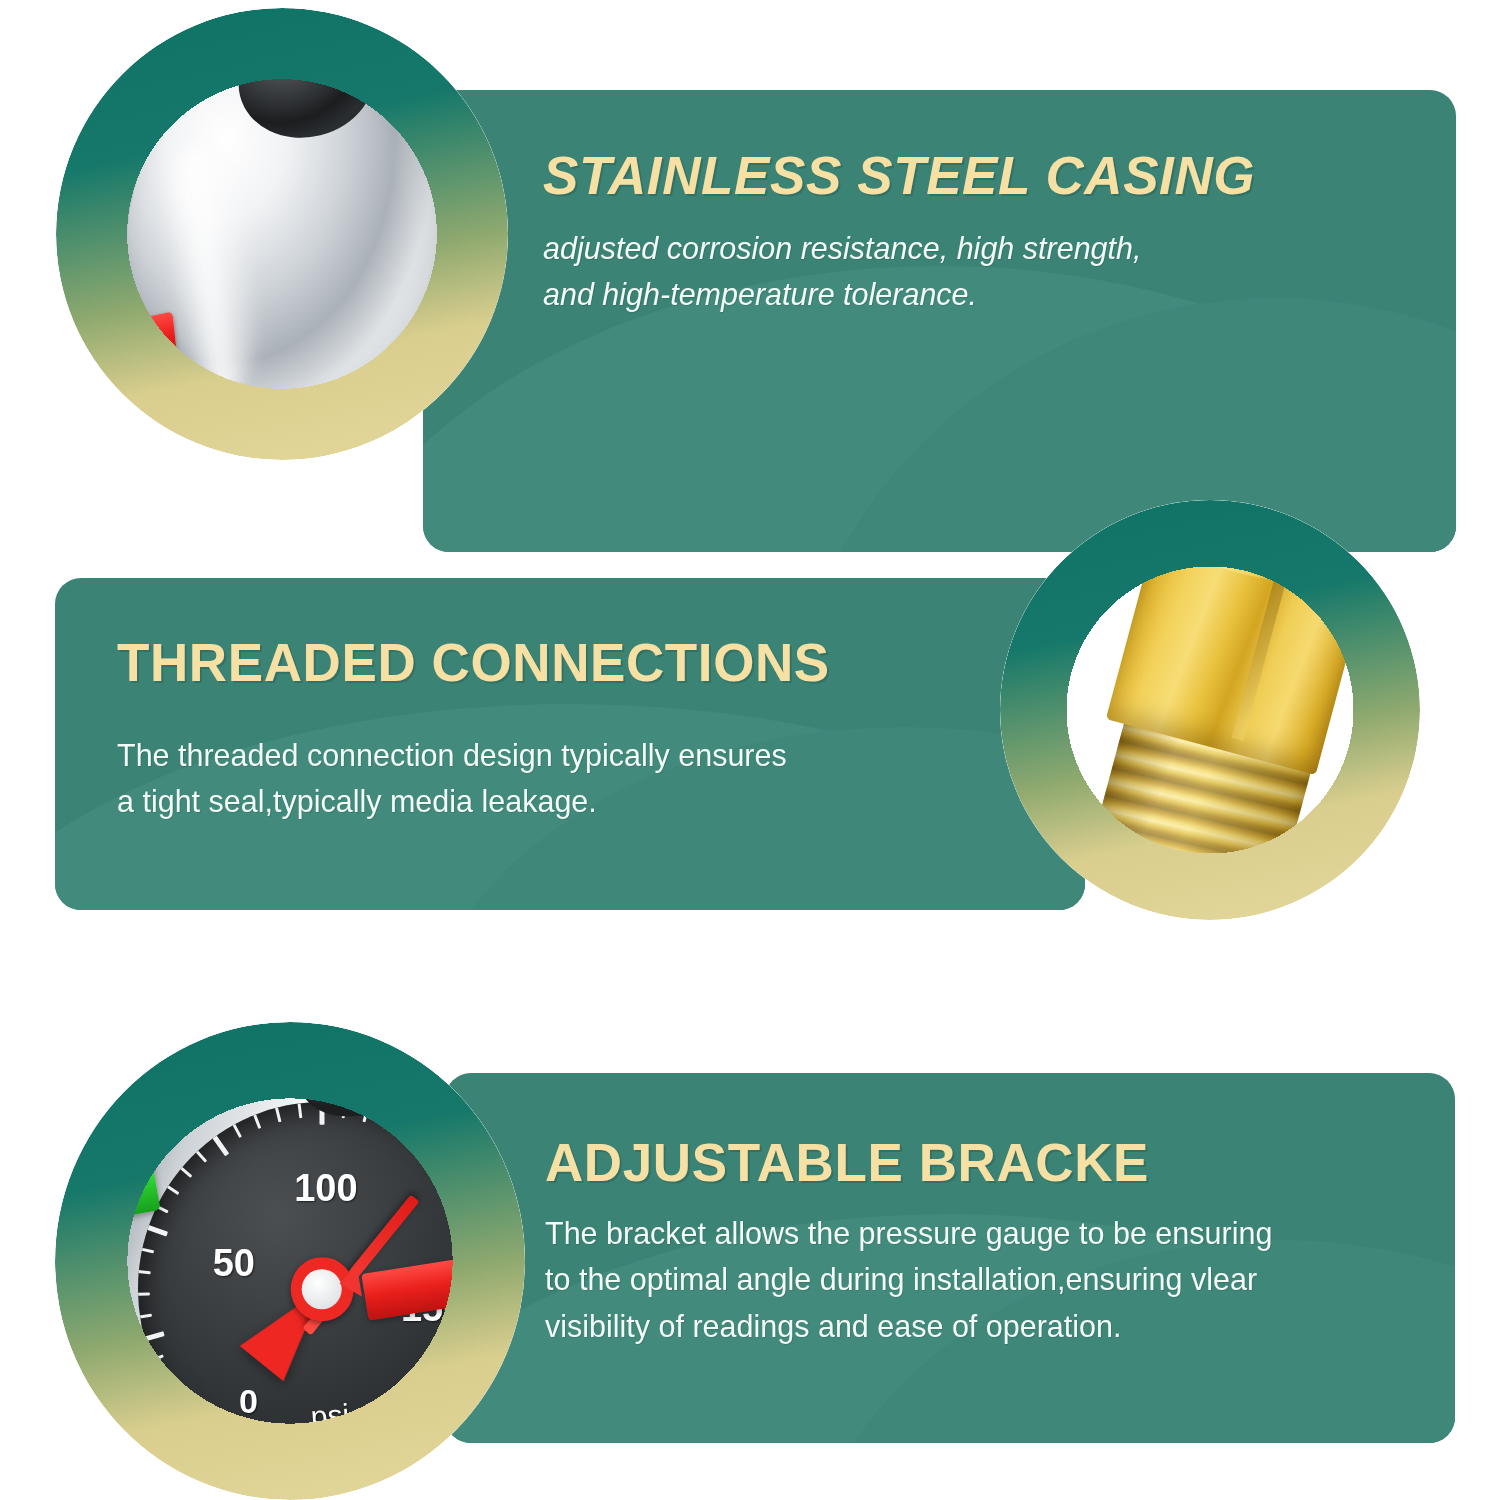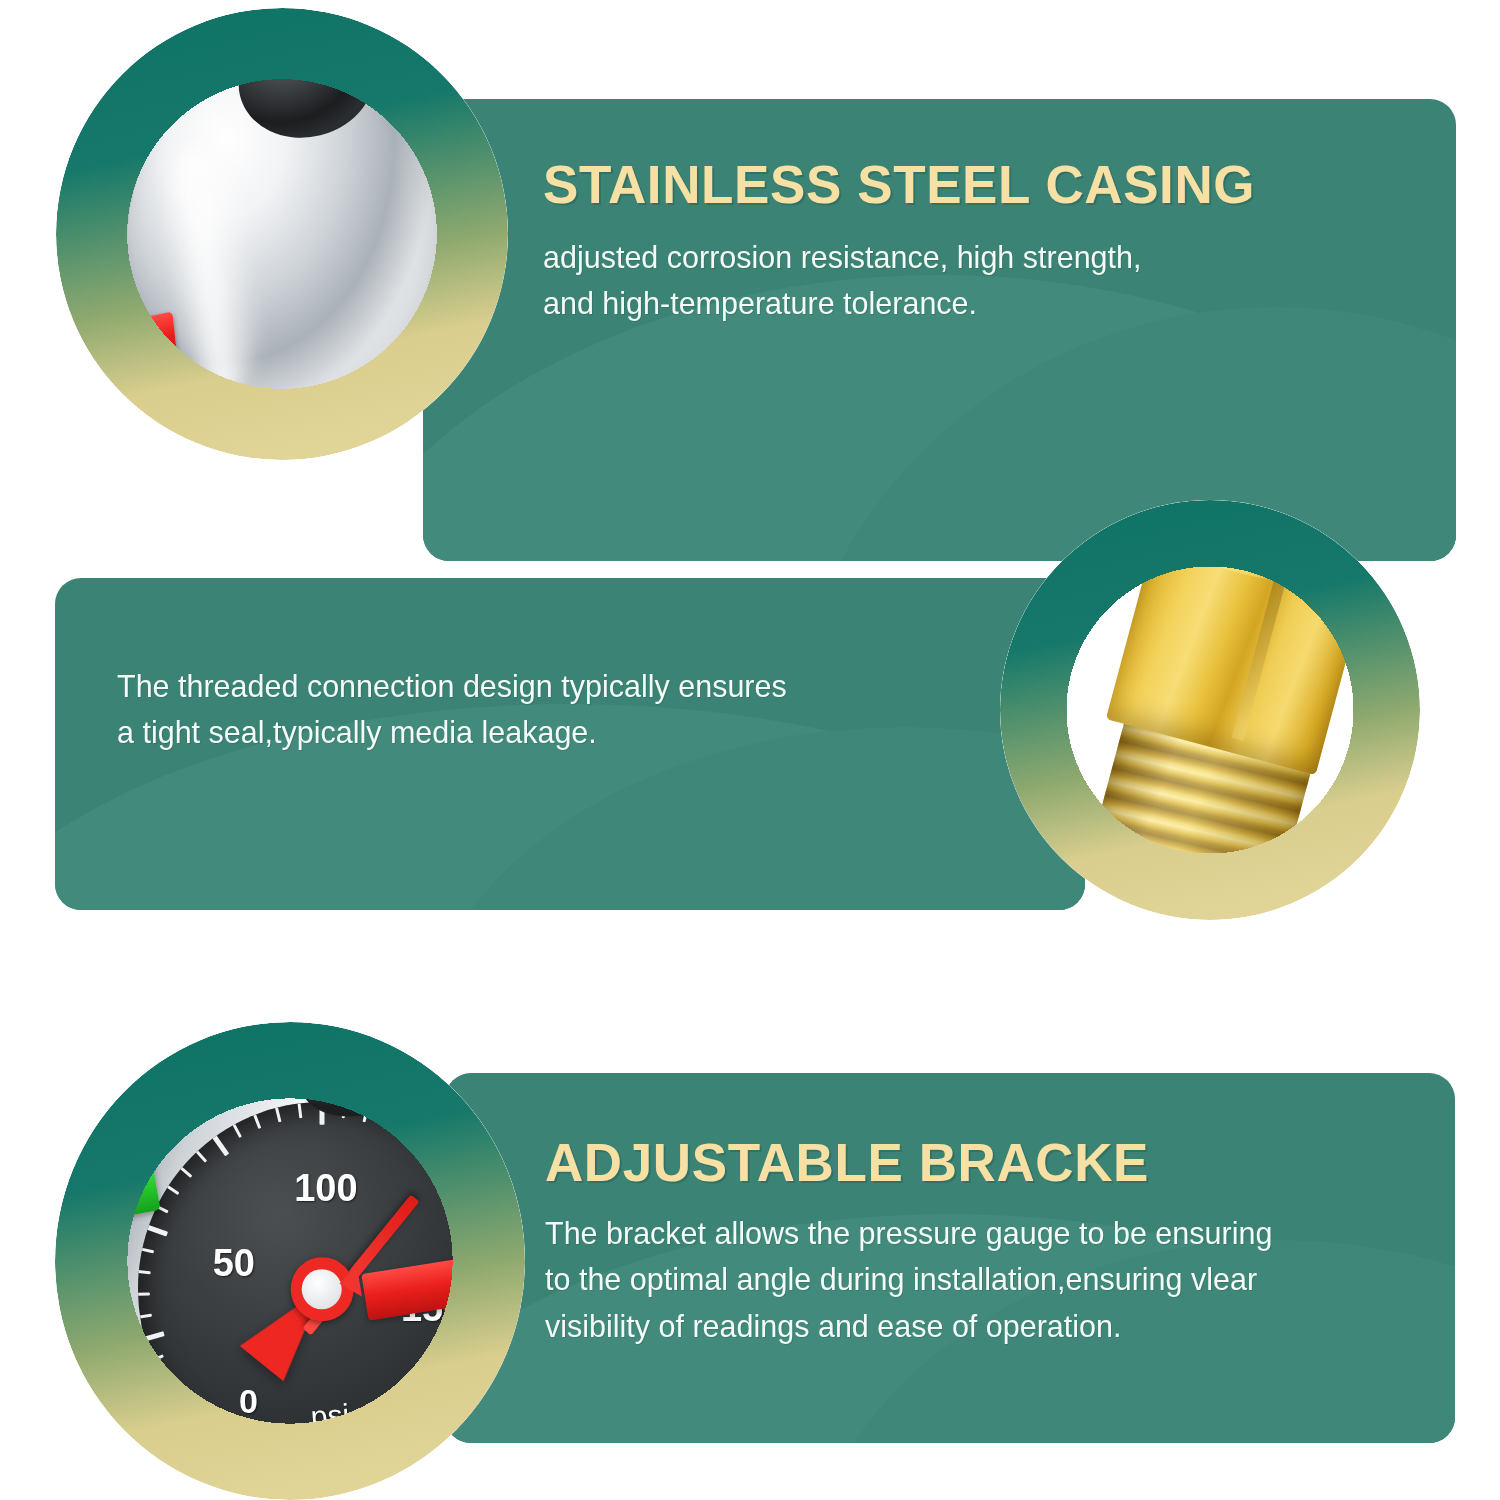--- a/index.html
+++ b/index.html
@@ -50,27 +50,27 @@
   }
   .p-body{
     font-size:30.5px;
     color:#F4FBF7;
     line-height:1.52;
     text-shadow:1px 1px 0 rgba(0,0,0,.10);
   }
   .p-body .ln{display:block;white-space:nowrap;}
 
   
-  #panel1{left:423px;top:99px;width:1033px;height:462px;}
+  #panel1{left:423px;top:90px;width:1033px;height:462px;font-style:italic;}
   #panel1 .panel-inner{padding:58px 0 0 120px;}
   #panel1 .p-body{margin-top:22px;}
 
   #panel2{left:55px;top:578px;width:1030px;height:332px;}
   #panel2 .panel-inner{padding:57px 0 0 62px;}
-  #panel2 .p-body{margin-top:28px;}
+  #panel2 .p-body{margin-top:42px;}
 
   #panel3{left:445px;top:1073px;width:1010px;height:370px;}
   #panel3 .panel-inner{padding:62px 16px 0 100px;}
   #panel3 .p-body{margin-top:20px;}
 
   
   .medallion{
     position:absolute;
     border-radius:50%;
     background:#ffffff;
@@ -389,20 +389,21 @@
       <div class="stem-pin"></div>
       <div class="red-clip"></div>
     </div>
     <div class="ring"></div>
   </div>
 
   <div class="panel" id="panel2">
     <div class="wash"></div>
     <div class="wash2"></div>
     <div class="panel-inner">
+      <div class="p-title">THREADED CONNECTIONS</div>
       <div class="p-body">
         <span class="ln">The threaded connection design typically ensures</span>
         <span class="ln">a tight seal,typically media leakage.</span>
       </div>
     </div>
   </div>
 
   <div class="medallion" id="med2">
     <div class="photo">
       <div class="brass-wrap">

